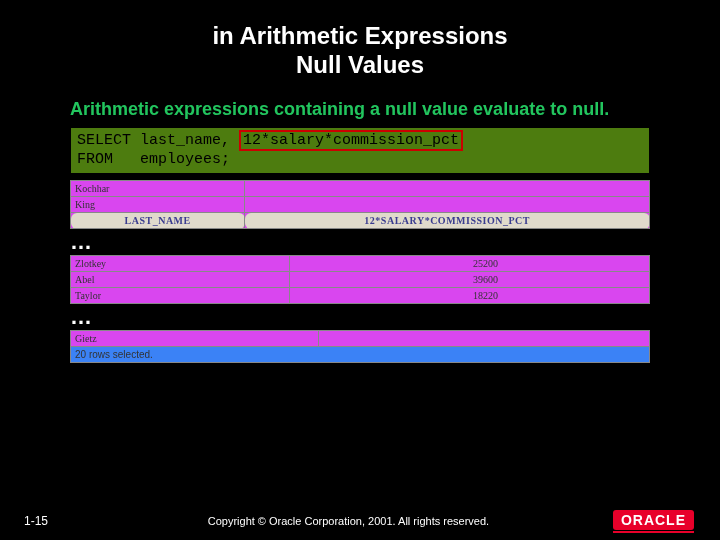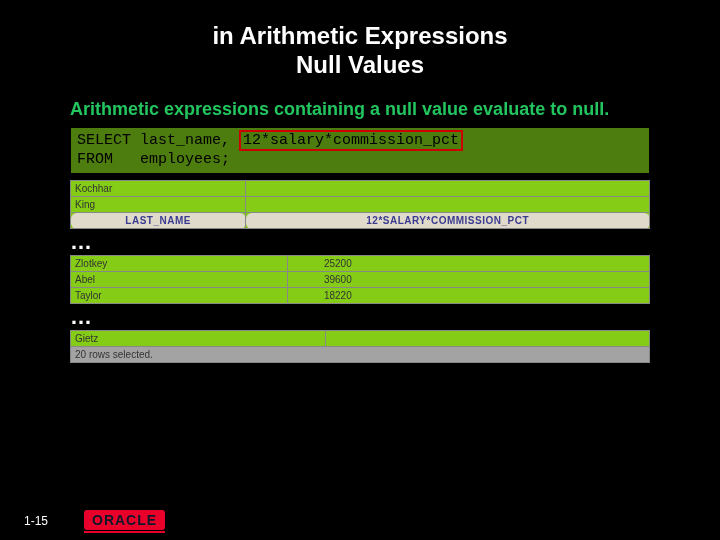--- a/index.html
+++ b/index.html
@@ -44,50 +44,50 @@
     border: 2px solid #c00;
     padding: 0 2px;
   }
   .result-wrap {
     margin: 0 70px;
     background: #fff;
   }
   table.result {
     width: 100%;
     border-collapse: collapse;
-    background: #84cc16;
-    font-family: Liberation Sans, sans-serif;
+    background: #d946ef;
+    font-family: Liberation Serif, serif;
     font-size: 10px;
     color: #333;
   }
   table.result td, table.result th {
     border: 1px solid #888;
     padding: 1px 4px;
     height: 16px;
   }
   table.result th {
     background: #e0dacb;
     color: #3a3c90;
     font-weight: bold;
     text-align: center;
     font-size: 10px;
     letter-spacing: 0.5px;
     border-radius: 6px;
   }
-  table.result td.num { text-align: left; padding-left: 36px; }
+  table.result td.num { text-align: center; padding-left: 36px; }
   .ellipsis {
     color: #fff;
     font-weight: bold;
     font-size: 22px;
     margin-left: 70px;
     line-height: 1;
     padding: 2px 0;
   }
   .rowcount {
-    background: #a3a3a3;
+    background: #3b82f6;
     margin: 0 70px;
     font-size: 10px;
     padding: 2px 4px;
     border: 1px solid #888;
     border-top: none;
     color: #333;
   }
   .footer {
     position: absolute;
     bottom: 0;
@@ -109,21 +109,21 @@
     flex: 1;
     text-align: center;
   }
   .logo {
     margin-right: 14px;
     display: flex;
     align-items: center;
   }
   .logo-box {
     background: #e8002a;
-    color: #0f172a;
+    color: #ffffff;
     font-weight: bold;
     font-family: Arial, sans-serif;
     font-size: 14px;
     letter-spacing: 1px;
     padding: 2px 8px;
     border-radius: 3px;
     position: relative;
   }
   .logo-underline {
     height: 2px;
@@ -194,19 +194,20 @@
           <td>Gietz</td>
           <td class="num"></td>
         </tr>
   </tbody>
     </table>
 </div>
 <div class="rowcount">20 rows selected.</div>
 
 <div class="footer">
   <div class="slide-num">1-15</div>
+  <div class="copyright">Copyright © Oracle Corporation, 2001. All rights reserved.</div>
   <div class="logo">
     <div>
       <div class="logo-box">ORACLE</div>
       <div class="logo-underline"></div>
     </div>
   </div>
 </div>
 
 </body></html>

